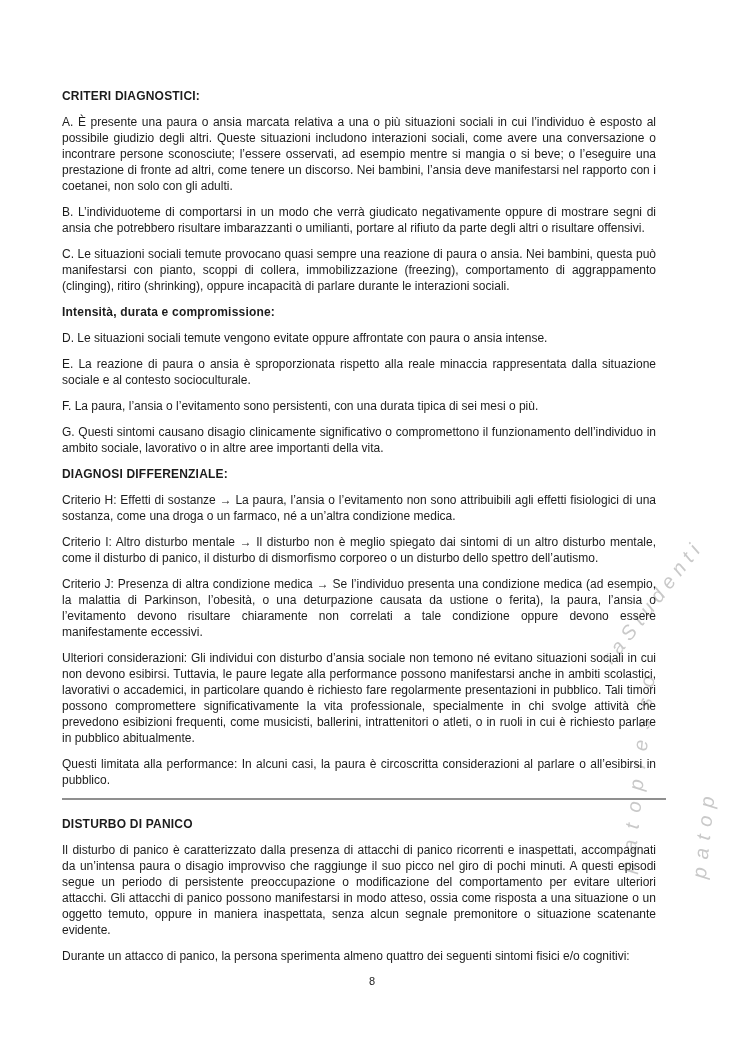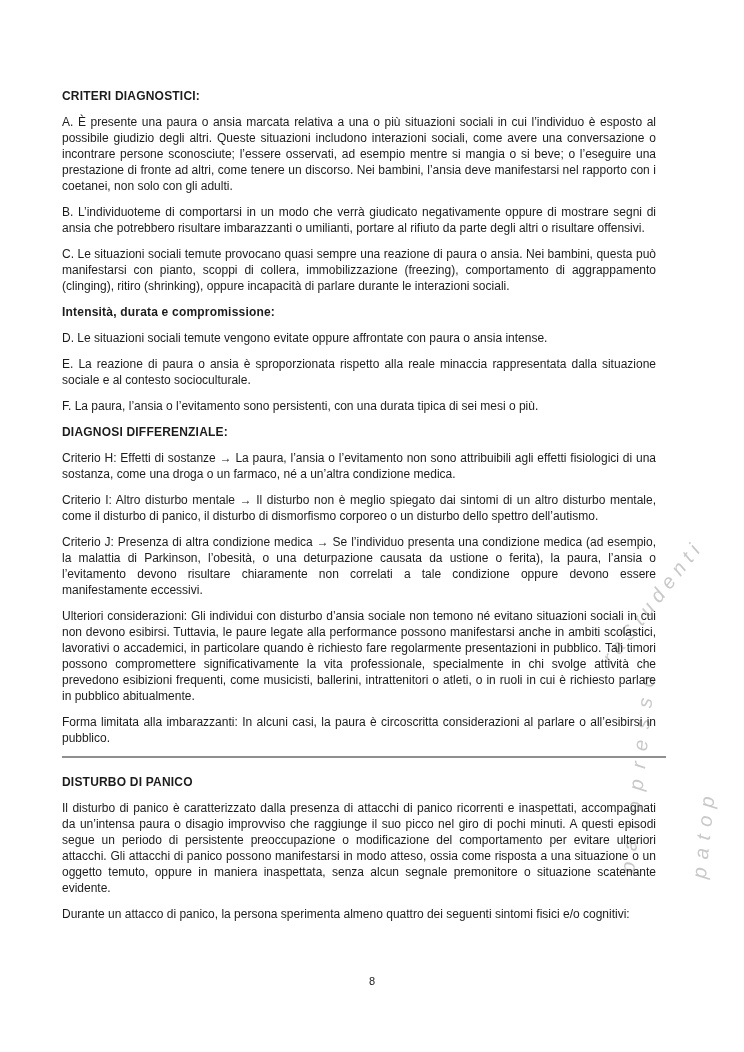--- a/index.html
+++ b/index.html
@@ -84,25 +84,26 @@
 
 <div class="doc">
     <div class="h">CRITERI DIAGNOSTICI:</div>
     <p class="para"><span>A. È presente una paura o ansia marcata relativa a una o più situazioni sociali in cui l’individuo è esposto al possibile giudizio degli altri. Queste situazioni includono interazioni sociali, come avere una conversazione o incontrare persone sconosciute; l’essere osservati, ad esempio mentre si mangia o si beve; o l’eseguire una prestazione di fronte ad altri, come tenere un discorso. Nei bambini, l’ansia deve manifestarsi nel rapporto con i coetanei, non solo con gli adulti.</span></p>
     <p class="para"><span>B. L’individuoteme di comportarsi in un modo che verrà giudicato negativamente oppure di mostrare segni di ansia che potrebbero risultare imbarazzanti o umilianti, portare al rifiuto da parte degli altri o risultare offensivi.</span></p>
     <p class="para"><span>C. Le situazioni sociali temute provocano quasi sempre una reazione di paura o ansia. Nei bambini, questa può manifestarsi con pianto, scoppi di collera, immobilizzazione (freezing), comportamento di aggrappamento (clinging), ritiro (shrinking), oppure incapacità di parlare durante le interazioni sociali.</span></p>
     <div class="h">Intensità, durata e compromissione:</div>
     <p class="para"><span>D. Le situazioni sociali temute vengono evitate oppure affrontate con paura o ansia intense.</span></p>
     <p class="para"><span>E. La reazione di paura o ansia è sproporzionata rispetto alla reale minaccia rappresentata dalla situazione sociale e al contesto socioculturale.</span></p>
     <p class="para"><span>F. La paura, l’ansia o l’evitamento sono persistenti, con una durata tipica di sei mesi o più.</span></p>
+    <p class="para"><span>G. Questi sintomi causano disagio clinicamente significativo o compromettono il funzionamento dell’individuo in ambito sociale, lavorativo o in altre aree importanti della vita.</span></p>
     <div class="h">DIAGNOSI DIFFERENZIALE:</div>
     <p class="para"><span class="b">Criterio H: Effetti di sostanze </span><span>→ La paura, l’ansia o l’evitamento non sono attribuibili agli effetti fisiologici di una sostanza, come una droga o un farmaco, né a un’altra condizione medica.</span></p>
     <p class="para"><span class="b">Criterio I: Altro disturbo mentale </span><span>→ Il disturbo non è meglio spiegato dai sintomi di un altro disturbo mentale, come il disturbo di panico, il disturbo di dismorfismo corporeo o un disturbo dello spettro dell’autismo.</span></p>
     <p class="para"><span class="b">Criterio J: Presenza di altra condizione medica </span><span>→ Se l’individuo presenta una condizione medica (ad esempio, la malattia di Parkinson, l’obesità, o una deturpazione causata da ustione o ferita), la paura, l’ansia o l’evitamento devono risultare chiaramente non correlati a tale condizione oppure devono essere manifestamente eccessivi.</span></p>
     <p class="para"><span class="b">Ulteriori considerazioni: </span><span>Gli individui con disturbo d’ansia sociale non temono né evitano situazioni sociali in cui non devono esibirsi. Tuttavia, le paure legate alla performance possono manifestarsi anche in ambiti scolastici, lavorativi o accademici, in particolare quando è richiesto fare regolarmente presentazioni in pubblico. Tali timori possono compromettere significativamente la vita professionale, specialmente in chi svolge attività che prevedono esibizioni frequenti, come musicisti, ballerini, intrattenitori o atleti, o in ruoli in cui è richiesto parlare in pubblico abitualmente.</span></p>
-    <p class="para"><span class="b">Forma limitata alla imbarazzanti: </span><span>In alcuni casi, la paura è circoscritta considerazioni al parlare o all’esibirsi in pubblico.</span></p>
+    <p class="para"><span class="b">Questi limitata alla performance: </span><span>In alcuni casi, la paura è circoscritta considerazioni al parlare o all’esibirsi in pubblico.</span></p>
     <hr class="divider">
     <div class="h">DISTURBO DI PANICO</div>
     <p class="para"><span>Il disturbo di panico è caratterizzato dalla presenza di </span><span class="b">attacchi di panico ricorrenti e inaspettati</span><span>, accompagnati da un’intensa paura o disagio improvviso che raggiunge il suo picco nel giro di pochi minuti. A questi episodi segue un periodo di persistente preoccupazione o modificazione del comportamento per evitare ulteriori attacchi. Gli </span><span class="b">attacchi di panico</span><span> possono manifestarsi in modo </span><span class="b">atteso</span><span>, ossia come risposta a una situazione o un oggetto temuto, oppure in maniera </span><span class="b">inaspettata</span><span>, senza alcun segnale premonitore o situazione scatenante evidente.</span></p>
     <p class="para"><span>Durante un attacco di panico, la persona sperimenta almeno </span><span class="b">quattro</span><span> dei seguenti sintomi fisici e/o cognitivi:</span></p>
   </div>
 
 <div class="page-number">8</div>
 
 </body></html>

